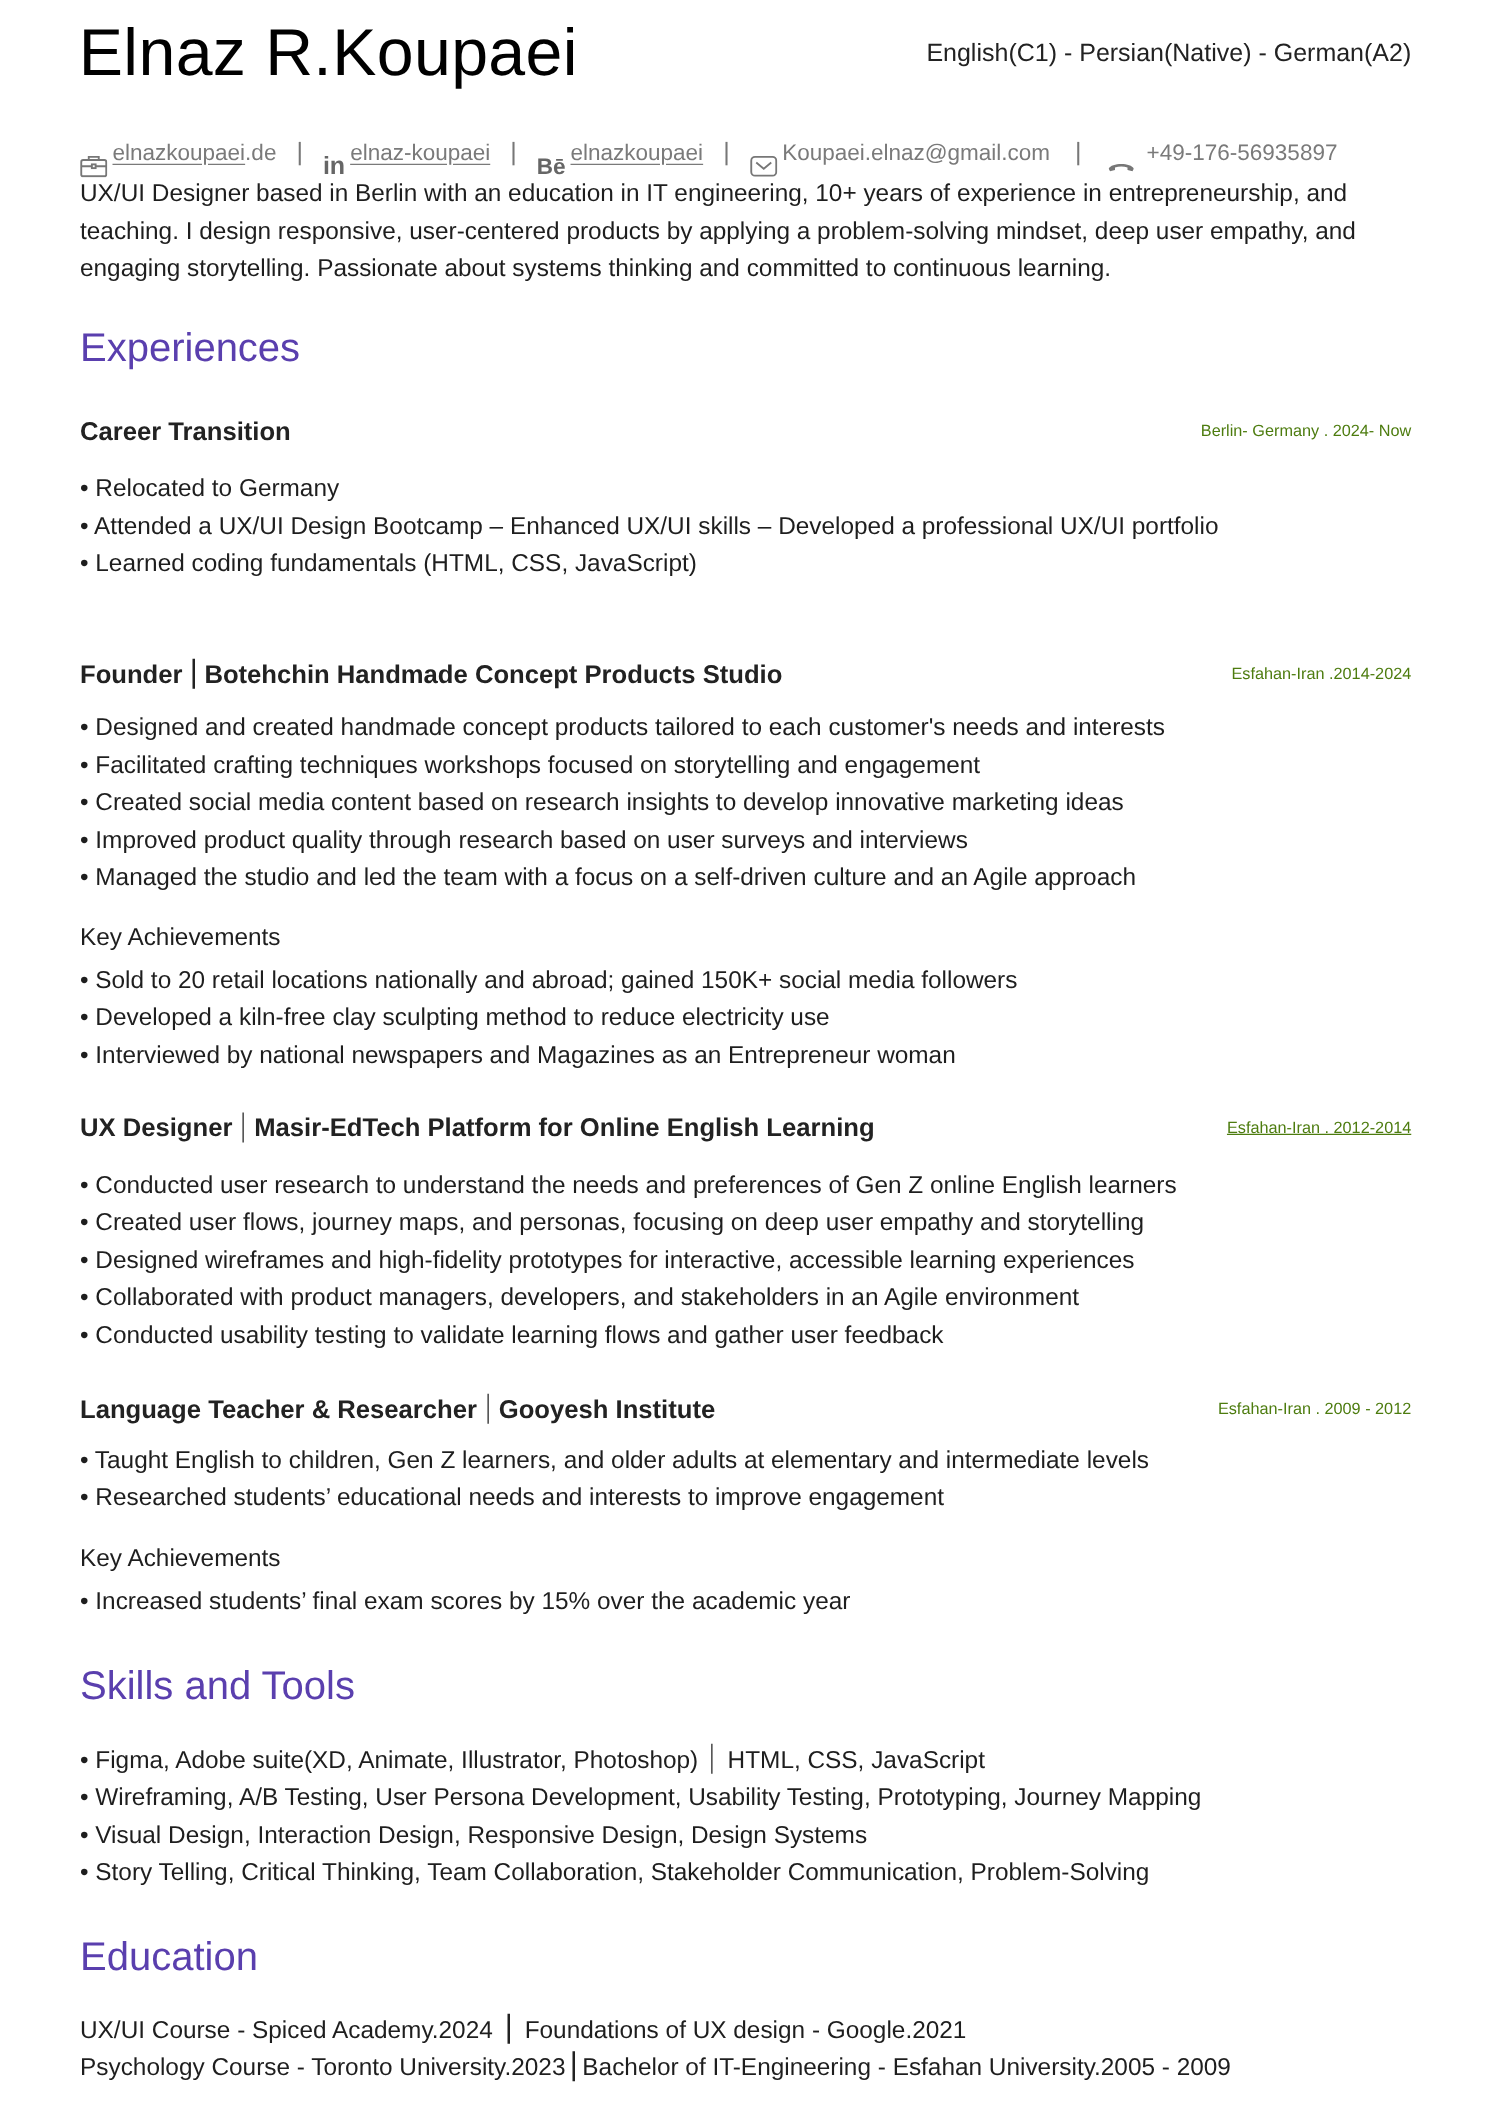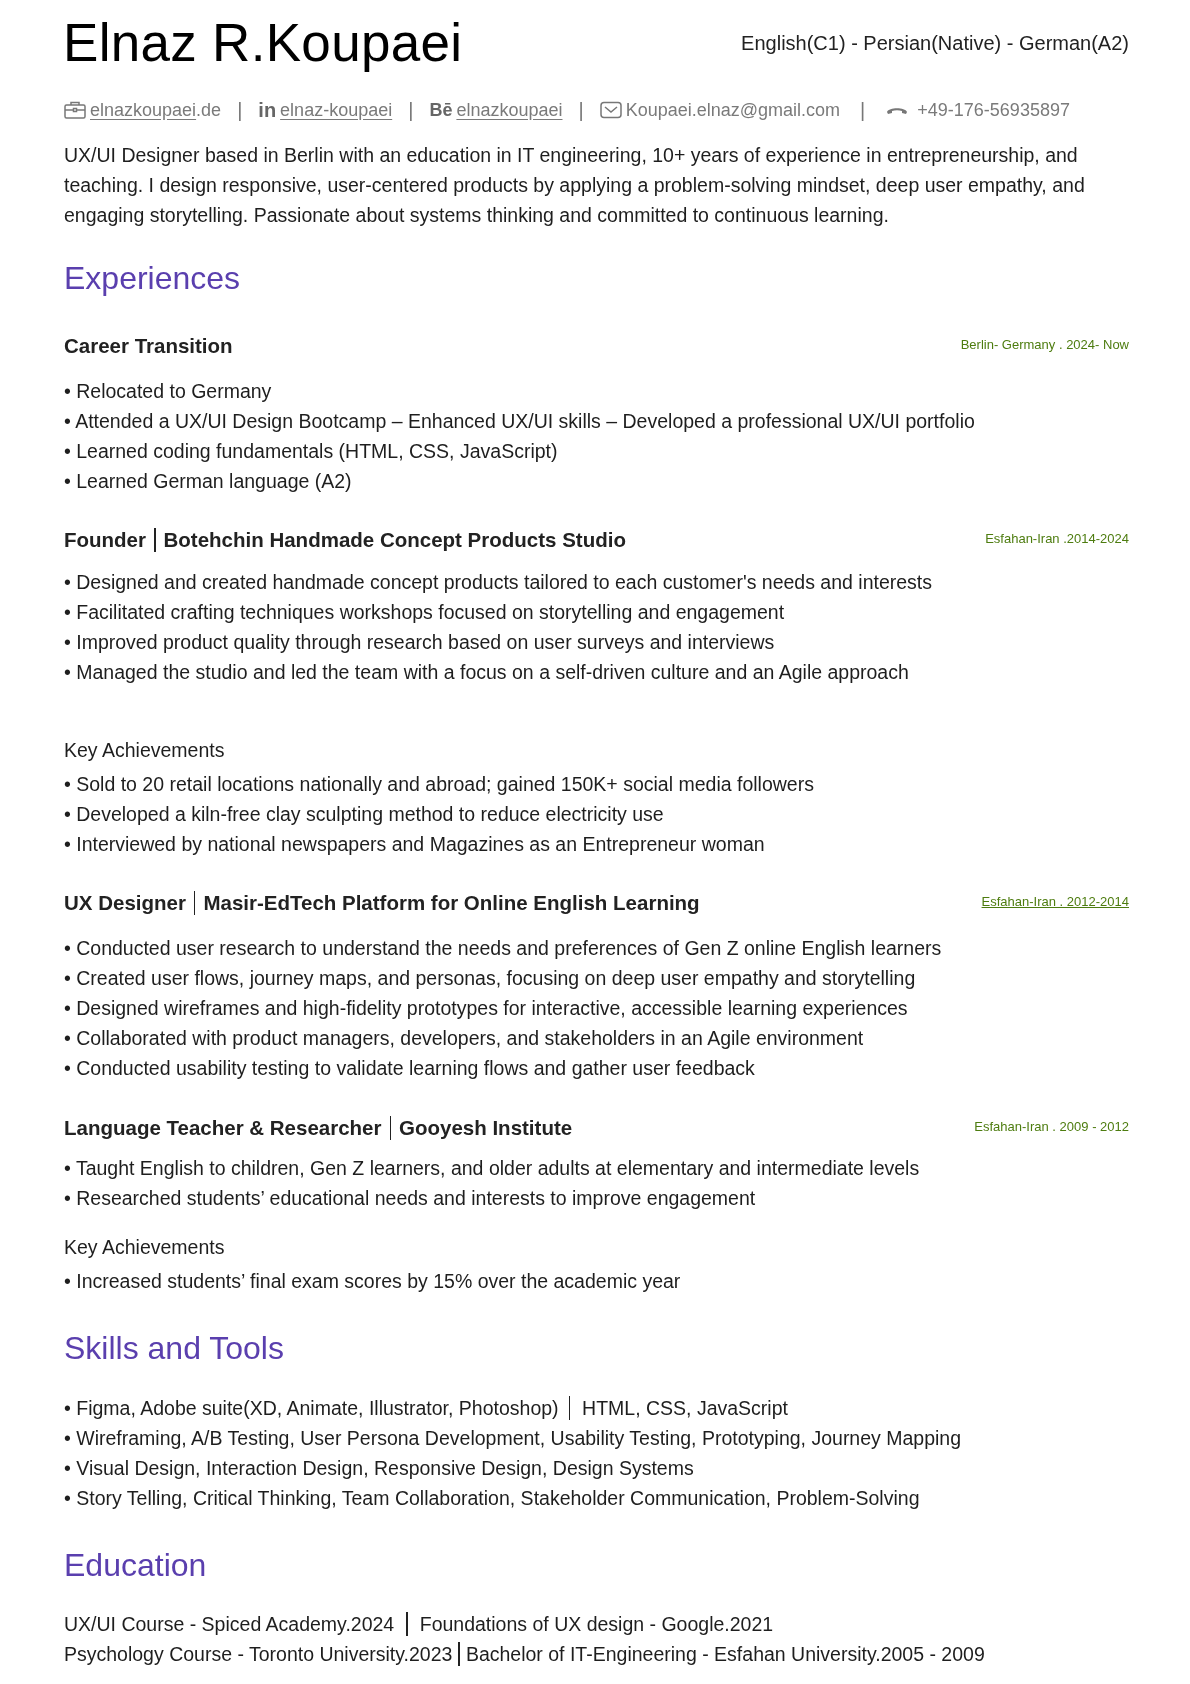--- a/index.html
+++ b/index.html
@@ -4,21 +4,21 @@
 <style>
   html, body { margin:0; padding:0; background:#ffffff; }
   body { width:1190px; height:1684px; position:relative; overflow:hidden;
          font-family:"Liberation Sans", "DejaVu Sans", sans-serif; color:#1c1c1c; }
   .abs { position:absolute; white-space:nowrap; }
   .name { left:63px; top:10px; font-size:53px; color:#000000; line-height:66px; letter-spacing:0.3px; }
   .langs { right:61px; top:30px; font-size:20px; color:#222; line-height:26px; }
   .contacts { left:64px; top:97px; font-size:18px; color:#7a7a7a; line-height:26px; display:flex; align-items:center; }
   .contacts a { color:#7a7a7a; text-decoration:underline; text-underline-offset:3px; }
   .contacts .sep { margin:0 16px; color:#777; font-size:20px; }
-  .contacts .ic { display:inline-flex; align-items:center; margin-right:4px; color:#777; }
+  .contacts .ic { display:inline-flex; align-items:center; margin-right:4px; color:#777;margin-top:23px; }
   .summary { left:64px; top:140px; width:1075px; font-size:19.5px; line-height:30px; color:#1e1e1e; white-space:normal; }
   .section { left:64px; font-size:32px; color:#5a3fae; line-height:40px; }
   .job-title { left:64px; font-size:20.5px; font-weight:bold; color:#222; line-height:28px; }
   .job-meta { right:61px; font-size:13px; color:#4d7c0f; line-height:28px; }
   .bullets { left:64px; font-size:19.5px; line-height:30px; color:#1e1e1e; }
   .bullets div { white-space:nowrap; }
   .ka { left:64px; font-size:19.5px; line-height:28px; color:#1e1e1e; }
   .edu { left:64px; font-size:19.5px; line-height:30px; color:#1e1e1e; }
   .bar { display:inline-block; width:1.5px; height:24px; background:#222; vertical-align:-5px; margin:0 8px; }
 </style>
@@ -64,28 +64,28 @@
 <div class="abs summary">UX/UI Designer based in Berlin with an education in IT engineering, 10+ years of experience in entrepreneurship, and teaching. I design responsive, user-centered products by applying a problem-solving mindset, deep user empathy, and engaging storytelling. Passionate about systems thinking and committed to continuous learning.</div>
 
 <div class="abs section" style="top:258px;">Experiences</div>
 
 <div class="abs job-title" style="top:332px;">Career Transition</div>
 <div class="abs job-meta" style="top:331px;">Berlin- Germany . 2024- Now</div>
 <div class="abs bullets" style="top:376px;">
   <div>• Relocated to Germany</div>
   <div>• Attended a UX/UI Design Bootcamp – Enhanced UX/UI skills – Developed a professional UX/UI portfolio</div>
   <div>• Learned coding fundamentals (HTML, CSS, JavaScript)</div>
-  <div>• Learned German language (A2)</div>
 </div>
 
 <div class="abs job-title" style="top:526px;"><span>Founder</span><span class="bar"></span><span>Botehchin Handmade Concept Products Studio</span></div>
 <div class="abs job-meta" style="top:525px;">Esfahan-Iran .2014-2024</div>
 <div class="abs bullets" style="top:567px;">
   <div>• Designed and created handmade concept products tailored to each customer's needs and interests</div>
   <div>• Facilitated crafting techniques workshops focused on storytelling and engagement</div>
+  <div>• Created social media content based on research insights to develop innovative marketing ideas</div>
   <div>• Improved product quality through research based on user surveys and interviews</div>
   <div>• Managed the studio and led the team with a focus on a self-driven culture and an Agile approach</div>
 </div>
 <div class="abs ka" style="top:736px;">Key Achievements</div>
 <div class="abs bullets" style="top:769px;">
   <div>• Sold to 20 retail locations nationally and abroad; gained 150K+ social media followers</div>
   <div>• Developed a kiln-free clay sculpting method to reduce electricity use</div>
   <div>• Interviewed by national newspapers and Magazines as an Entrepreneur woman</div>
 </div>
 

